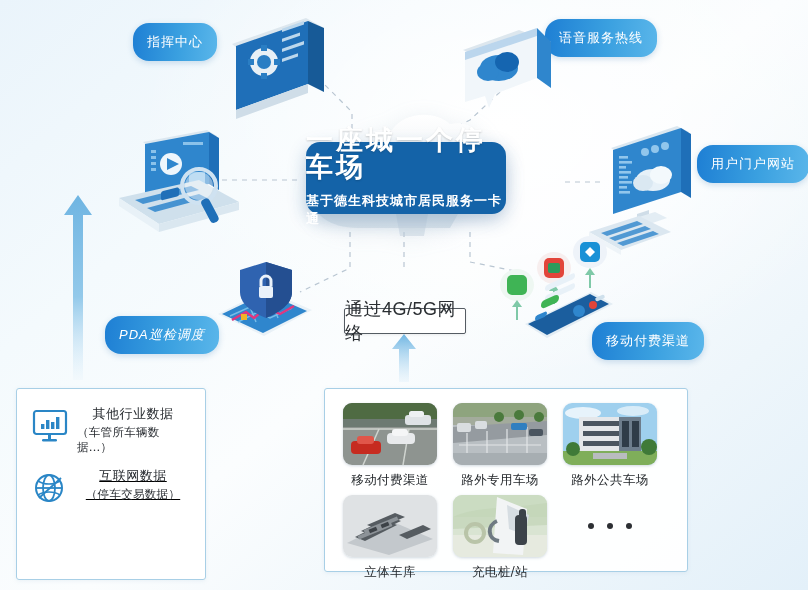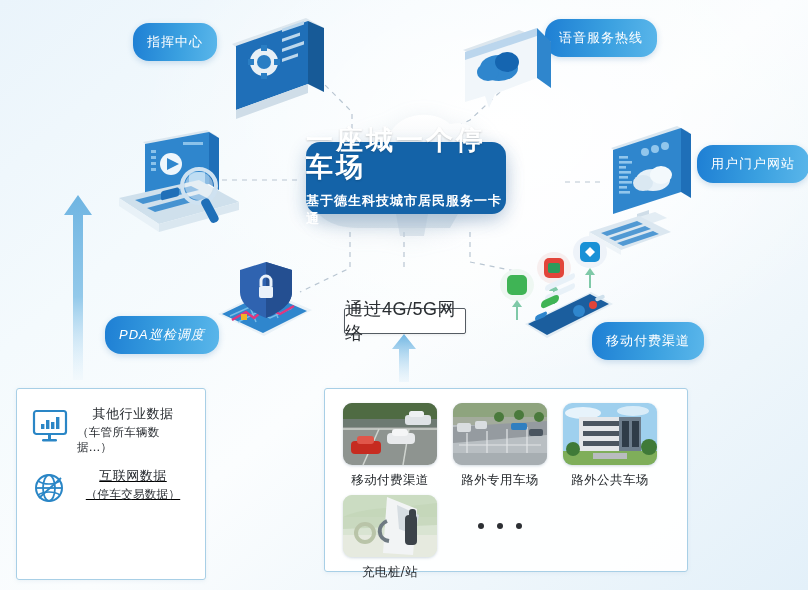--- a/index.html
+++ b/index.html
@@ -407,20 +407,43 @@
             <g fill="#3f7a38">
                 <circle cx="10" cy="46" r="7"></circle>
                 <circle cx="86" cy="44" r="8"></circle>
               </g>
             <rect x="30" y="50" width="34" height="6" fill="#b9bcc0"></rect>
           </svg>
         </span>
         <span class="card-lb">路外公共车场</span>
       </div>
 
+      <div class="card">
+        <span class="card-img">
+          <svg width="94" height="62" viewBox="0 0 94 62">
+            <rect width="94" height="62" fill="#dfe2e4"></rect>
+            <path d="M4,48 L48,26 L90,44 L46,60 Z" fill="#c3c8cc"></path>
+            <g fill="#565c61">
+              <path d="M12,42 L44,26 L54,30 L22,46 Z"></path>
+              <path d="M18,36 L48,22 L58,26 L28,40 Z"></path>
+              <path d="M24,30 L52,18 L62,22 L34,34 Z"></path>
+              <path d="M56,40 L80,30 L88,34 L64,44 Z"></path>
+            </g>
+            <g fill="#8d9398">
+              <rect x="14" y="34" width="36" height="4" transform="rotate(-22 32 36)"></rect>
+              <rect x="20" y="28" width="36" height="4" transform="rotate(-22 38 30)"></rect>
+            </g>
+            <g fill="#3d4247">
+              <rect x="26" y="33" width="8" height="4" transform="rotate(-22 30 35)"></rect>
+              <rect x="38" y="28" width="8" height="4" transform="rotate(-22 42 30)"></rect>
+            </g>
+          </svg>
+        </span>
+        <span class="card-lb">立体车库</span>
+      </div>
 
       <div class="card">
         <span class="card-img">
           <svg width="94" height="62" viewBox="0 0 94 62">
             <rect width="94" height="62" fill="#d9e4d2"></rect>
             <rect width="94" height="22" fill="#cbdcc2"></rect>
             <rect y="40" width="94" height="22" fill="#e6eadf"></rect>
             <path d="M0,22 C20,12 50,14 94,8 L94,30 L0,34 Z" fill="#c2d4b6" opacity=".7"></path>
             <path d="M44,2 L74,14 L70,60 L40,58 Z" fill="#f2f4f5"></path>
             <path d="M54,10 L76,20 L72,40 L56,34 Z" fill="#d6dde2"></path>

